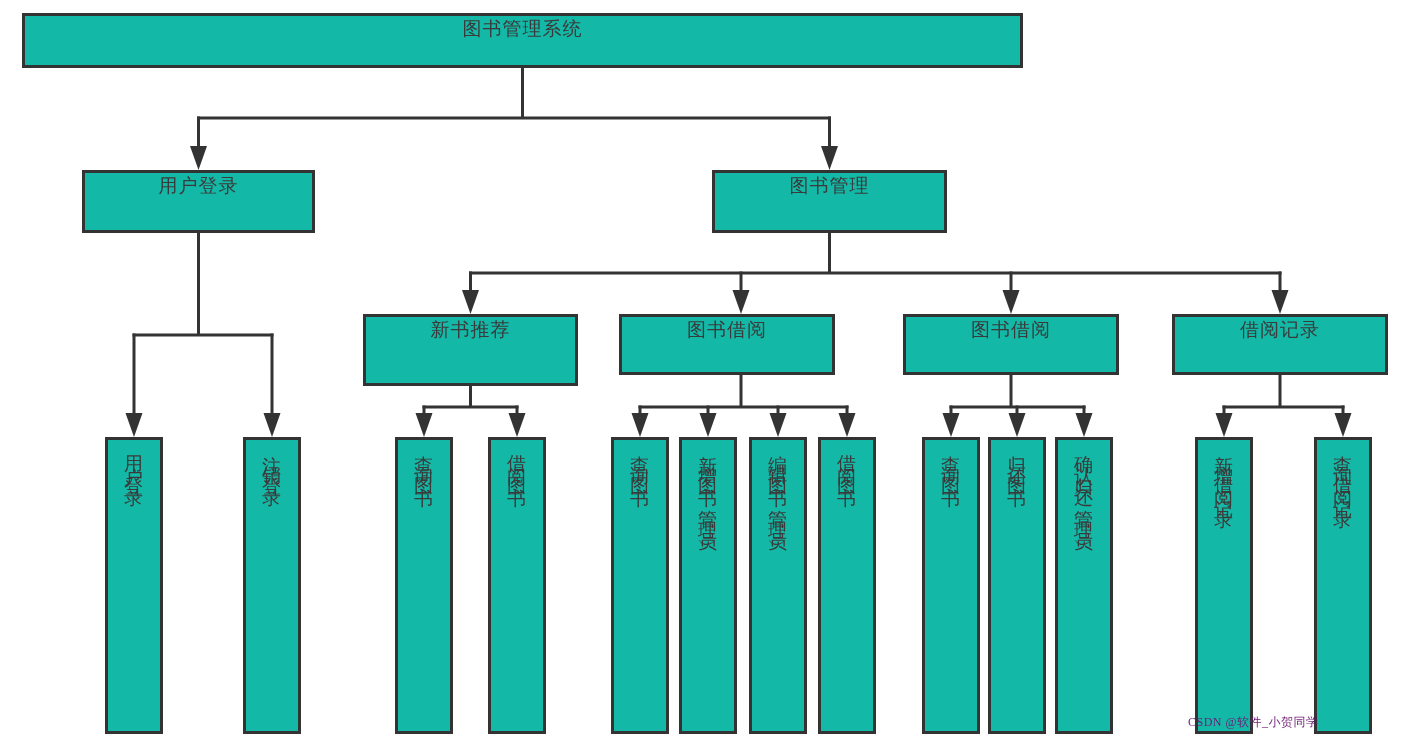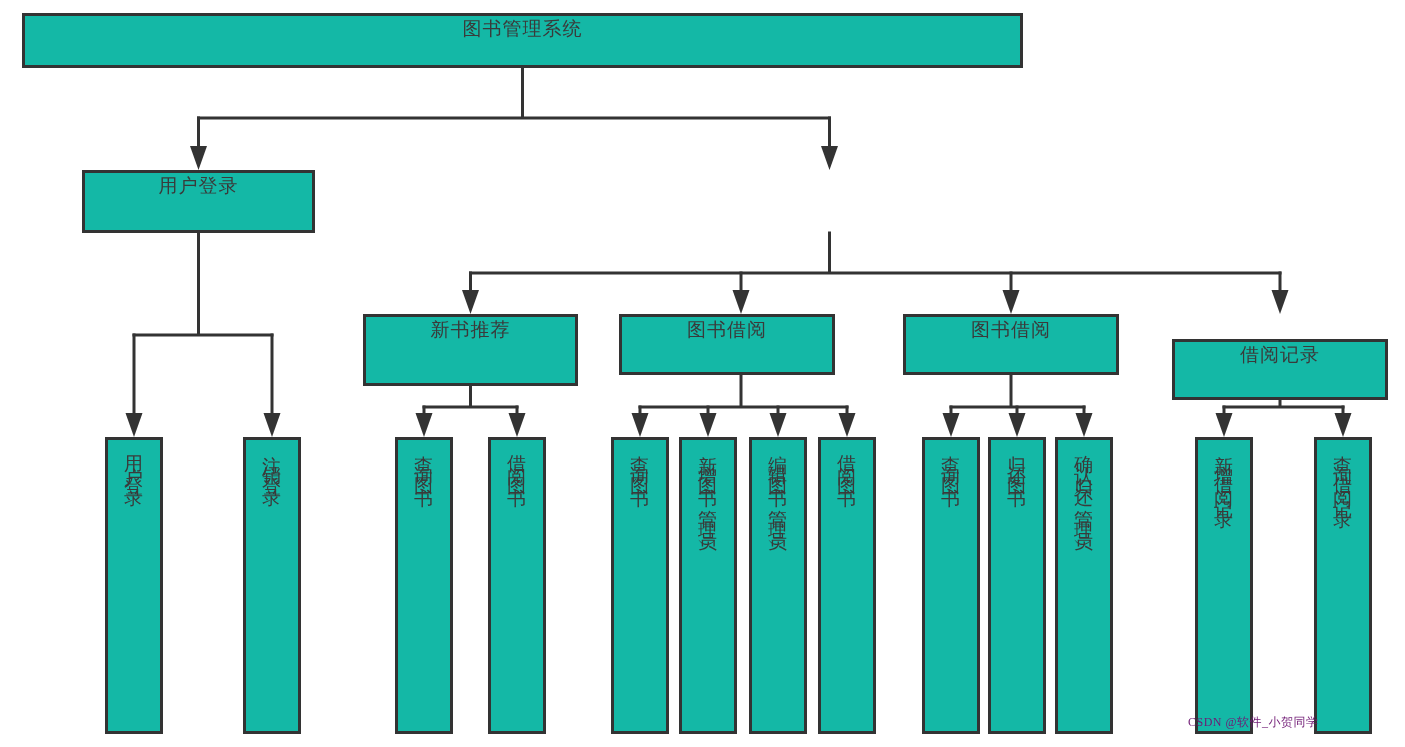--- a/index.html
+++ b/index.html
@@ -30,21 +30,21 @@
     letter-spacing:11px;
     white-space:nowrap;
   }
   
   #n-root{left:22px;top:13px;width:1001px;height:55px;}
   #n-user-login{left:82px;top:170px;width:233px;height:63px;}
   #n-book-mgmt{left:712px;top:170px;width:235px;height:63px;}
   #n-new-books{left:363px;top:314px;width:215px;height:72px;}
   #n-book-borrow{left:619px;top:314px;width:216px;height:61px;}
   #n-current-borrow{left:903px;top:314px;width:216px;height:61px;}
-  #n-borrow-records{left:1172px;top:314px;width:216px;height:61px;margin-top:25px;}
+  #n-borrow-records{left:1172px;top:314px;width:216px;height:61px;}
   
   #n-leaf-login{left:105px;}
   #n-leaf-logout{left:243px;}
   #n-leaf-nb-query{left:395px;}
   #n-leaf-nb-borrow{left:488px;}
   #n-leaf-bb-query{left:611px;}
   #n-leaf-bb-add{left:679px;}
   #n-leaf-bb-edit{left:749px;}
   #n-leaf-bb-borrow{left:818px;}
   #n-leaf-cb-query{left:922px;}
@@ -113,20 +113,23 @@
     </svg>
 
   <div class="node" id="n-root">
     <span>图书管理系统</span>
   </div>
 
   <div class="node" id="n-user-login">
     <span>用户登录</span>
   </div>
 
+  <div class="node" id="n-book-mgmt">
+    <span>图书管理</span>
+  </div>
 
   <div class="node" id="n-new-books">
     <span>新书推荐</span>
   </div>
 
   <div class="node" id="n-book-borrow">
     <span>图书借阅</span>
   </div>
 
   <div class="node" id="n-current-borrow">

